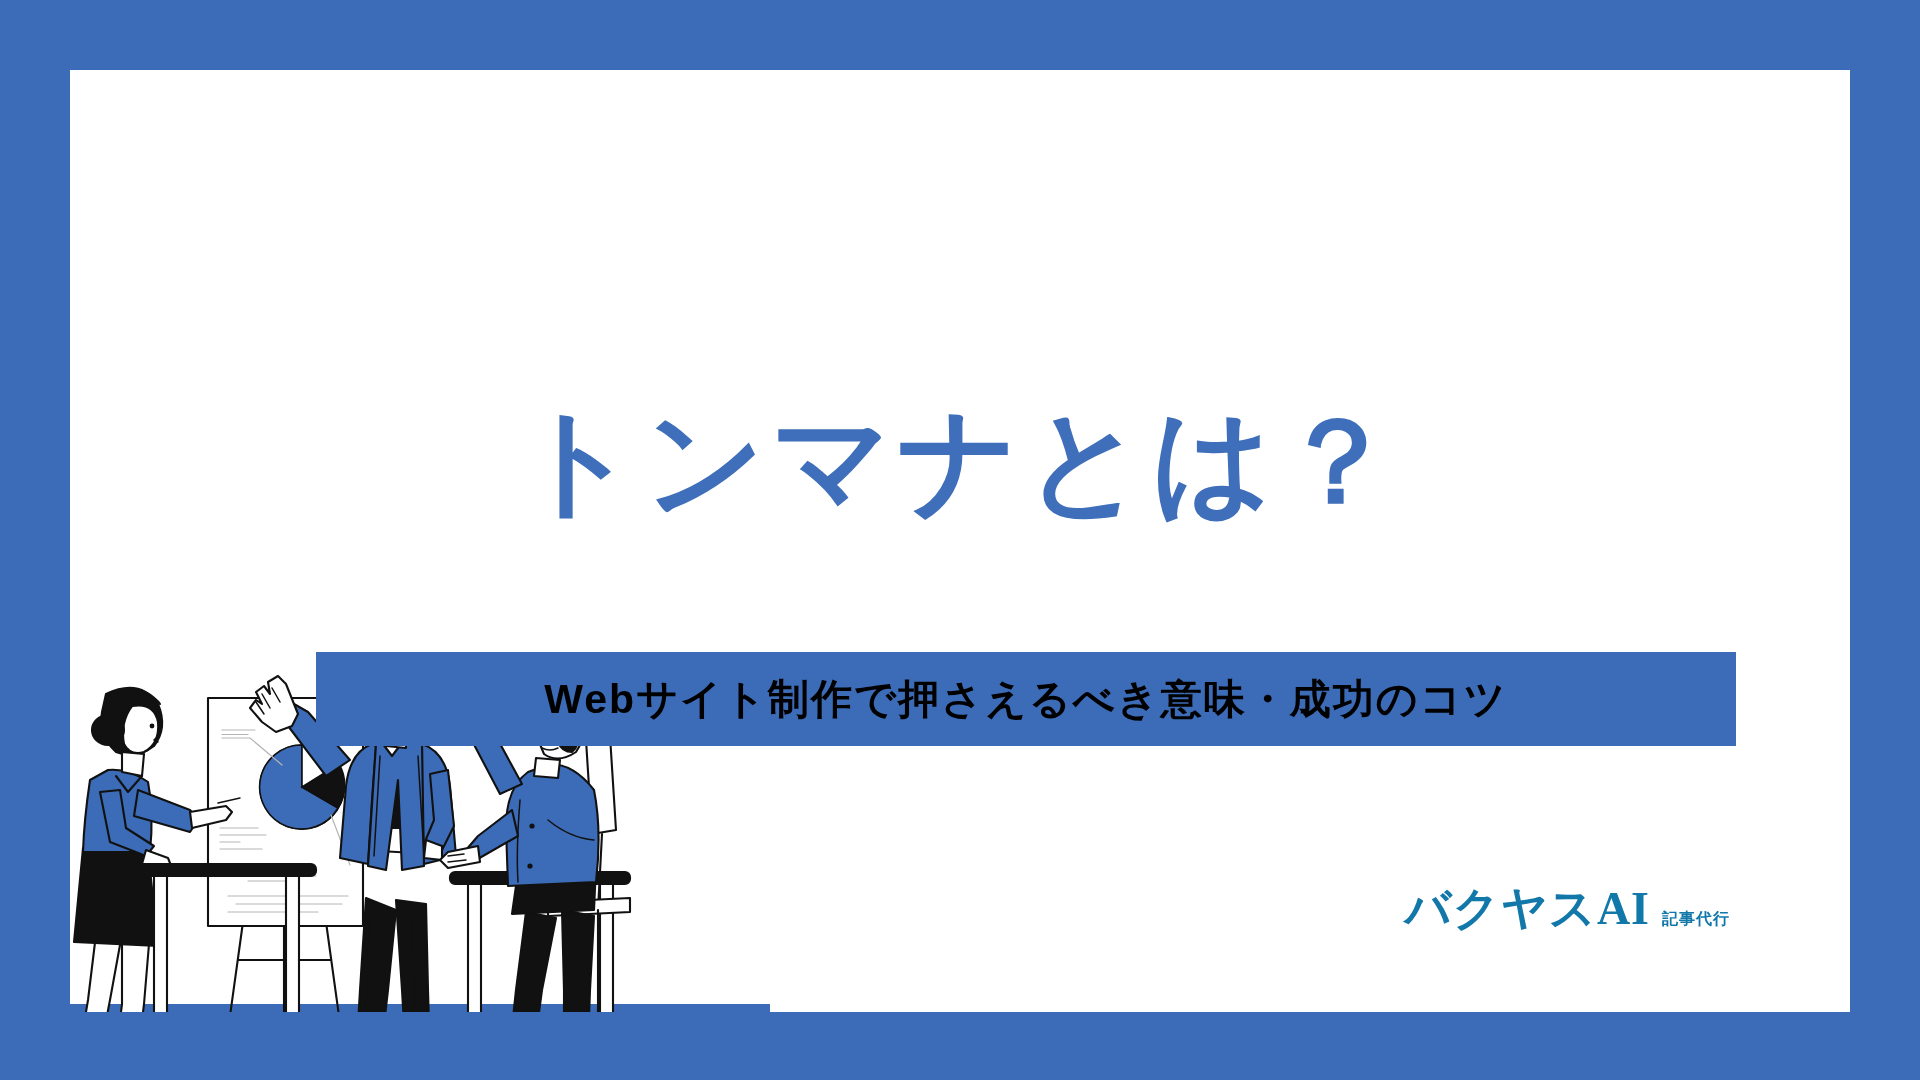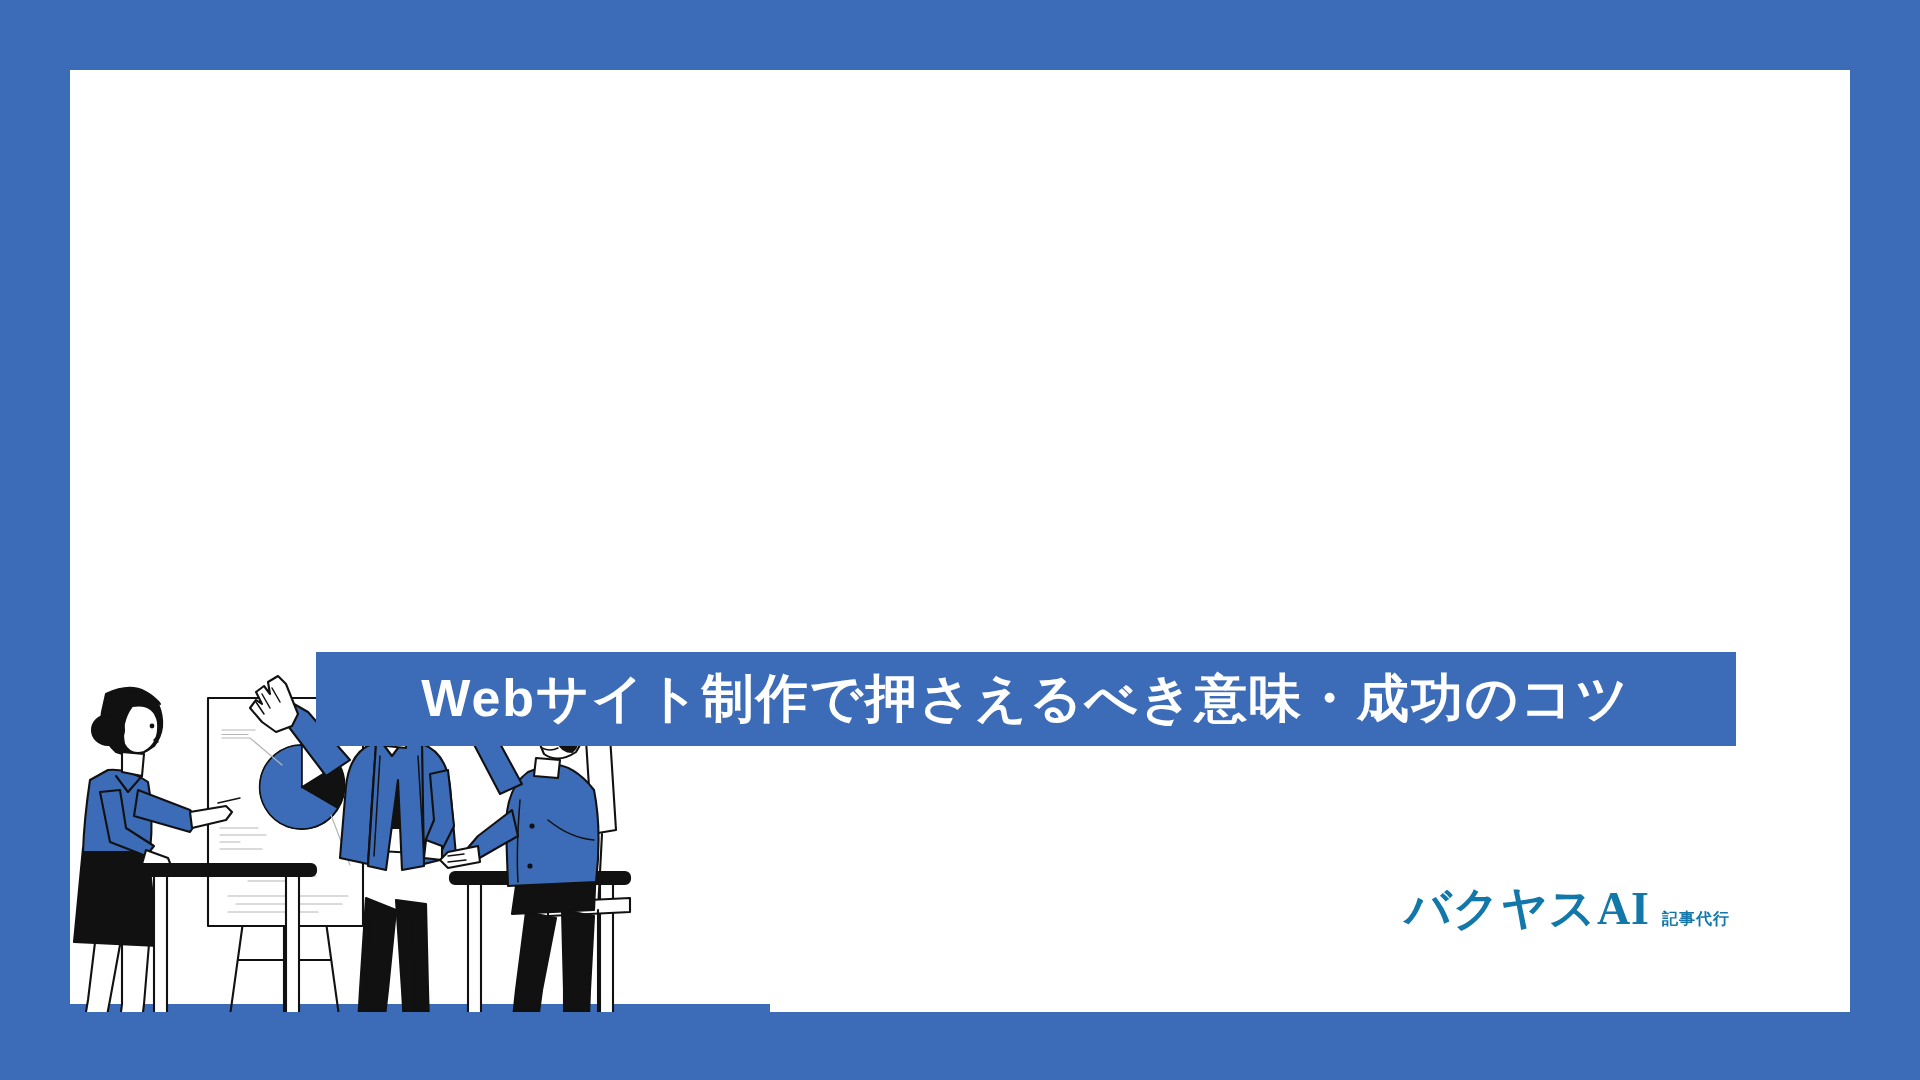--- a/index.html
+++ b/index.html
@@ -41,22 +41,22 @@
 
   
   #subtitle-band {
     position:absolute;
     left:246px; top:582px;
     width:1420px; height:94px;
     background:#3C6CB7;
     display:flex; align-items:center; justify-content:center;
   }
   #subtitle-text {
-    color:#ffffff;
-    font-size:52px;
+    color:#000000;
+    font-size:41px;
     font-weight:700;
     letter-spacing:2px;
     white-space:nowrap;
   }
 
   
   #logo {
     position:absolute;
     right:120px; bottom:72px;
     display:flex; align-items:baseline; gap:12px;
@@ -266,20 +266,23 @@
           <path class="blk" d="M486 52 Q480 26 508 20 Q540 16 546 44 Q550 70 534 82 Q538 60 524 50 Q506 42 494 56 Q490 64 486 52 Z"></path>
           <path class="blk" d="M508 62 Q522 58 528 72 Q530 86 522 92 Q512 92 508 82 Z"></path>
           <circle fill="#111" cx="498" cy="62" r="2.4"></circle>
           <path class="lnT" d="M492 56 L504 54"></path>
           <path class="lnT" d="M492 72 L488 78 L494 80"></path>
           <path class="lnT" d="M492 88 Q500 92 508 88"></path>
         </g>
       </svg>
     </div>
 
+    <div id="title-block">
+      <h1 id="main-title">トンマナとは？</h1>
+    </div>
 
     <div id="subtitle-band">
       <span id="subtitle-text">Webサイト制作で押さえるべき意味・成功のコツ</span>
     </div>
 
     <div id="logo">
       <span id="logo-main">バクヤスAI</span>
       <span id="logo-sub">記事代行</span>
     </div>
 

